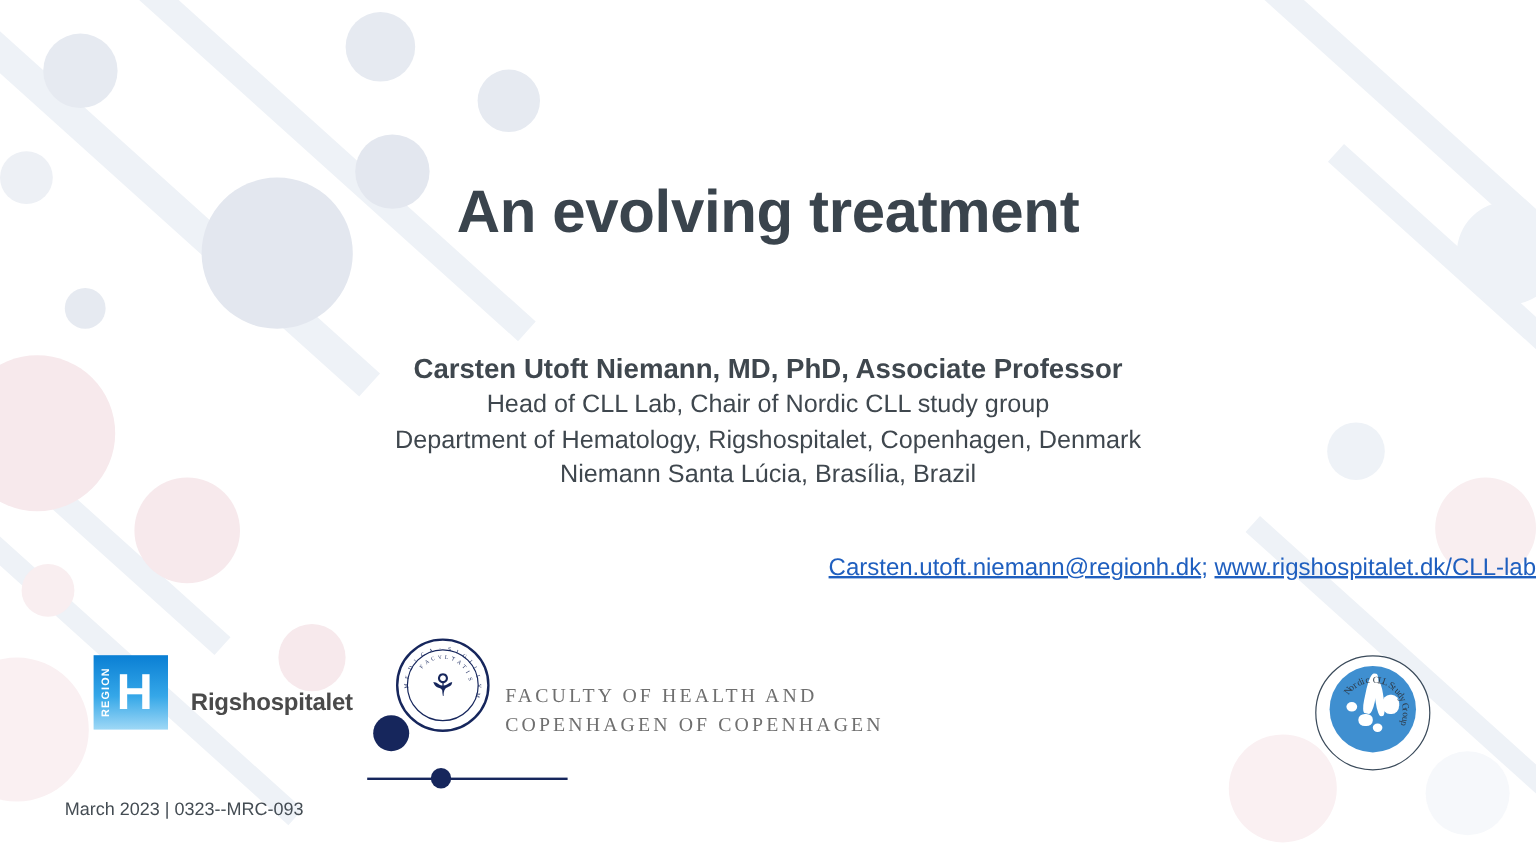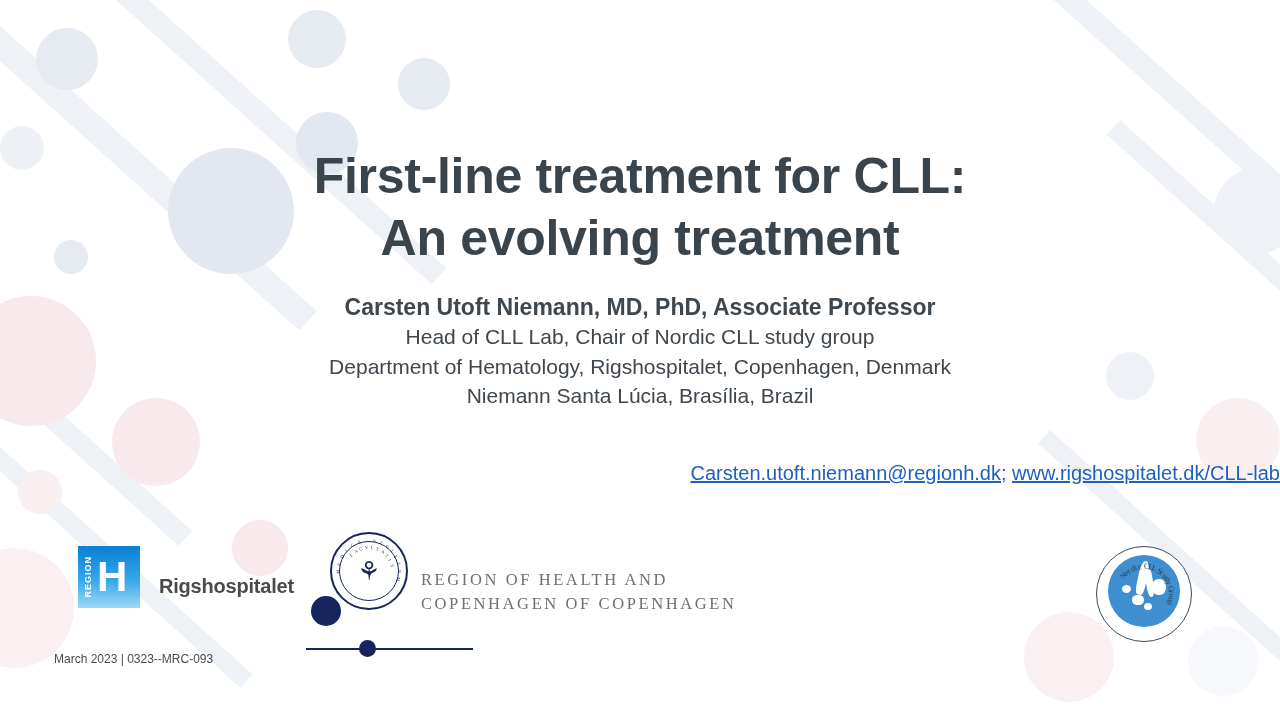--- a/index.html
+++ b/index.html
@@ -234,22 +234,22 @@
     font-size: 8px;
     color: #2e3b49;
     font-family: "Liberation Serif", serif;
     transform-origin: 0 0;
     white-space: pre;
   }
 
   .footer-code {
     position: absolute;
     left: 54px;
-    top: 652px;
-    font-size: 12px;
+    top: 666px;
+    font-size: 15px;
     color: #444c53;
   }
 </style>
 </head>
 <body>
 
 <div class="bg-layer">
 
   <div class="bg-line" style="left:-40px; top:-10px; width:480px; height:26px; transform: rotate(42deg);"></div>
   <div class="bg-line" style="left:60px; top:-80px; width:520px; height:22px; transform: rotate(42deg);"></div>
@@ -274,21 +274,20 @@
   <div class="circ" style="left:232px; top:520px; width:56px; height:56px; background:#f7e9ec;"></div>
 
   <div class="circ" style="left:1214px; top:168px; width:86px; height:86px; background:#eef2f7;"></div>
   <div class="circ" style="left:1106px; top:352px; width:48px; height:48px; background:#eef2f7;"></div>
   <div class="circ" style="left:1196px; top:398px; width:84px; height:84px; background:#f9eef0;"></div>
   <div class="circ" style="left:1024px; top:612px; width:90px; height:90px; background:#faf0f2;"></div>
   <div class="circ" style="left:1188px; top:626px; width:70px; height:70px; background:#f6f8fb;"></div>
 </div>
 
 <div class="title-block">
-  <div class="slide-title">First-line treatment for CLL:</div>
   <div class="slide-title">An evolving treatment</div>
 </div>
 
 <div class="subtitle-block">
   <div class="presenter">Carsten Utoft Niemann, MD, PhD, Associate Professor</div>
   <div class="affil">Head of CLL Lab, Chair of Nordic CLL study group</div>
   <div class="affil">Department of Hematology, Rigshospitalet, Copenhagen, Denmark</div>
   <div class="affil">Niemann Santa Lúcia, Brasília, Brazil</div>
 </div>
 
@@ -329,21 +328,21 @@
     <span style="transform: rotate(184deg) translate(0,26px) rotate(180deg);">L</span>
     <span style="transform: rotate(198deg) translate(0,26px) rotate(180deg);">T</span>
     <span style="transform: rotate(212deg) translate(0,26px) rotate(180deg);">A</span>
     <span style="transform: rotate(226deg) translate(0,26px) rotate(180deg);">T</span>
     <span style="transform: rotate(240deg) translate(0,26px) rotate(180deg);">I</span>
     <span style="transform: rotate(254deg) translate(0,26px) rotate(180deg);">S</span>
   </div>
 </div>
 
 <div class="ku-text">
-  <div>REGION OF HEALTH AND</div>
+  <div>FACULTY OF HEALTH AND</div>
   <div>COPENHAGEN OF COPENHAGEN</div>
 </div>
 
 <div class="dot-line"></div>
 <div class="dot-big"></div>
 <div class="dot-small"></div>
 
 <div class="nordic-logo">
   <div class="globe">
     <div class="landmass" style="left:30px; top:6px; width:9px; height:34px; border-radius:40% 40% 30% 30%; transform: rotate(12deg);"></div>

